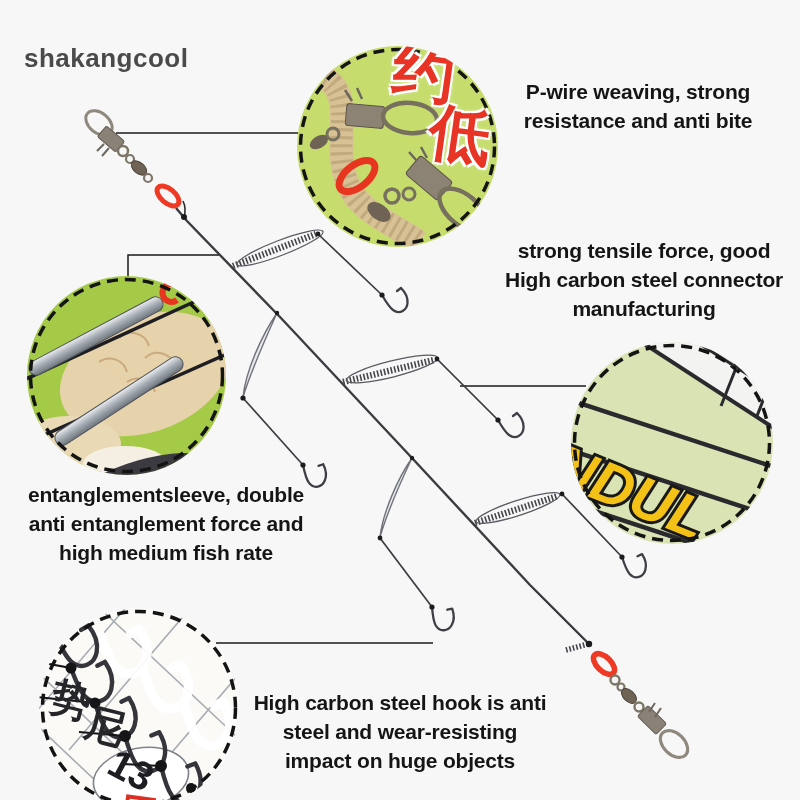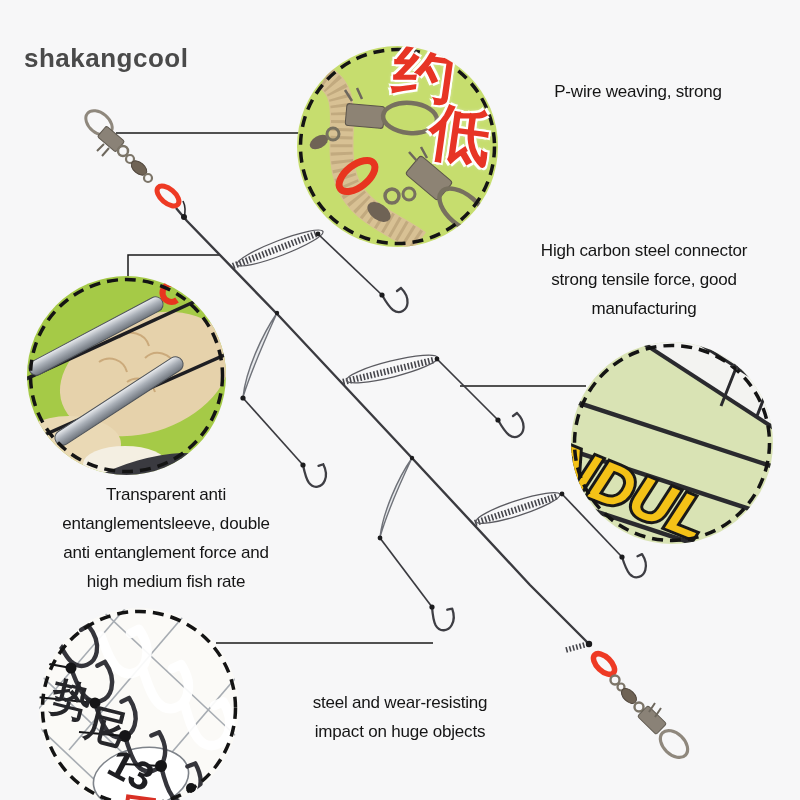--- a/index.html
+++ b/index.html
@@ -3,22 +3,22 @@
 <meta charset="utf-8">
 <style>
   html,body{margin:0;padding:0;}
   body{width:800px;height:800px;position:relative;overflow:hidden;
        background:#f7f7f8;font-family:"Liberation Sans",sans-serif;}
   .stage{position:absolute;left:0;top:8px;width:800px;height:800px;margin-top:22px;}
 
   .brand{position:absolute;left:24px;top:13px;font-size:26px;font-weight:bold;
          color:#4a4a4a;letter-spacing:.5px;z-index:5;}
 
-  .note{position:absolute;z-index:4;text-align:center;font-weight:normal;
-        color:#151515;font-size:17px;line-height:29px;letter-spacing:-.2px;}
+  .note{position:absolute;z-index:4;text-align:center;font-weight:bold;
+        color:#151515;font-size:21px;line-height:29px;letter-spacing:-.2px;}
   .note-1{left:502px;top:47px;width:272px;}
   .note-2{left:492px;top:206px;width:304px;}
   .note-3{left:15px;top:450px;width:302px;}
   .note-4{left:238px;top:658px;width:324px;}
 
   .rig{position:absolute;left:0;top:0;z-index:1;pointer-events:none;}
 
   .callout{position:absolute;border-radius:50%;overflow:hidden;z-index:2;}
   .callout svg{position:absolute;left:0;top:0;width:100%;height:100%;}
   .co-top{left:297px;top:16px;width:201px;height:201px;background:#c6dd6e;}
@@ -248,30 +248,31 @@
       </g>
       <circle cx="100" cy="100" r="96.5" fill="none" stroke="#141414" stroke-width="3.5" stroke-dasharray="11 7"></circle>
     </svg>
     <span class="cjk chart-char char-a">势</span>
     <span class="cjk chart-char char-b">尼</span>
     <span class="cjk size-num">13</span>
   </div>
 
   <div class="note note-1">
     <div>P-wire weaving, strong</div>
+    <div>resistance and anti bite</div>
   </div>
   <div class="note note-2">
+    <div>strong tensile force, good</div>
     <div>High carbon steel connector</div>
-    <div>strong tensile force, good</div>
     <div>manufacturing</div>
   </div>
   <div class="note note-3">
-    <div>Transparent anti</div>
     <div>entanglementsleeve, double</div>
     <div>anti entanglement force and</div>
     <div>high medium fish rate</div>
   </div>
   <div class="note note-4">
+    <div>High carbon steel hook is anti</div>
     <div>steel and wear-resisting</div>
     <div>impact on huge objects</div>
   </div>
 
 </div>
 
 </body></html>

